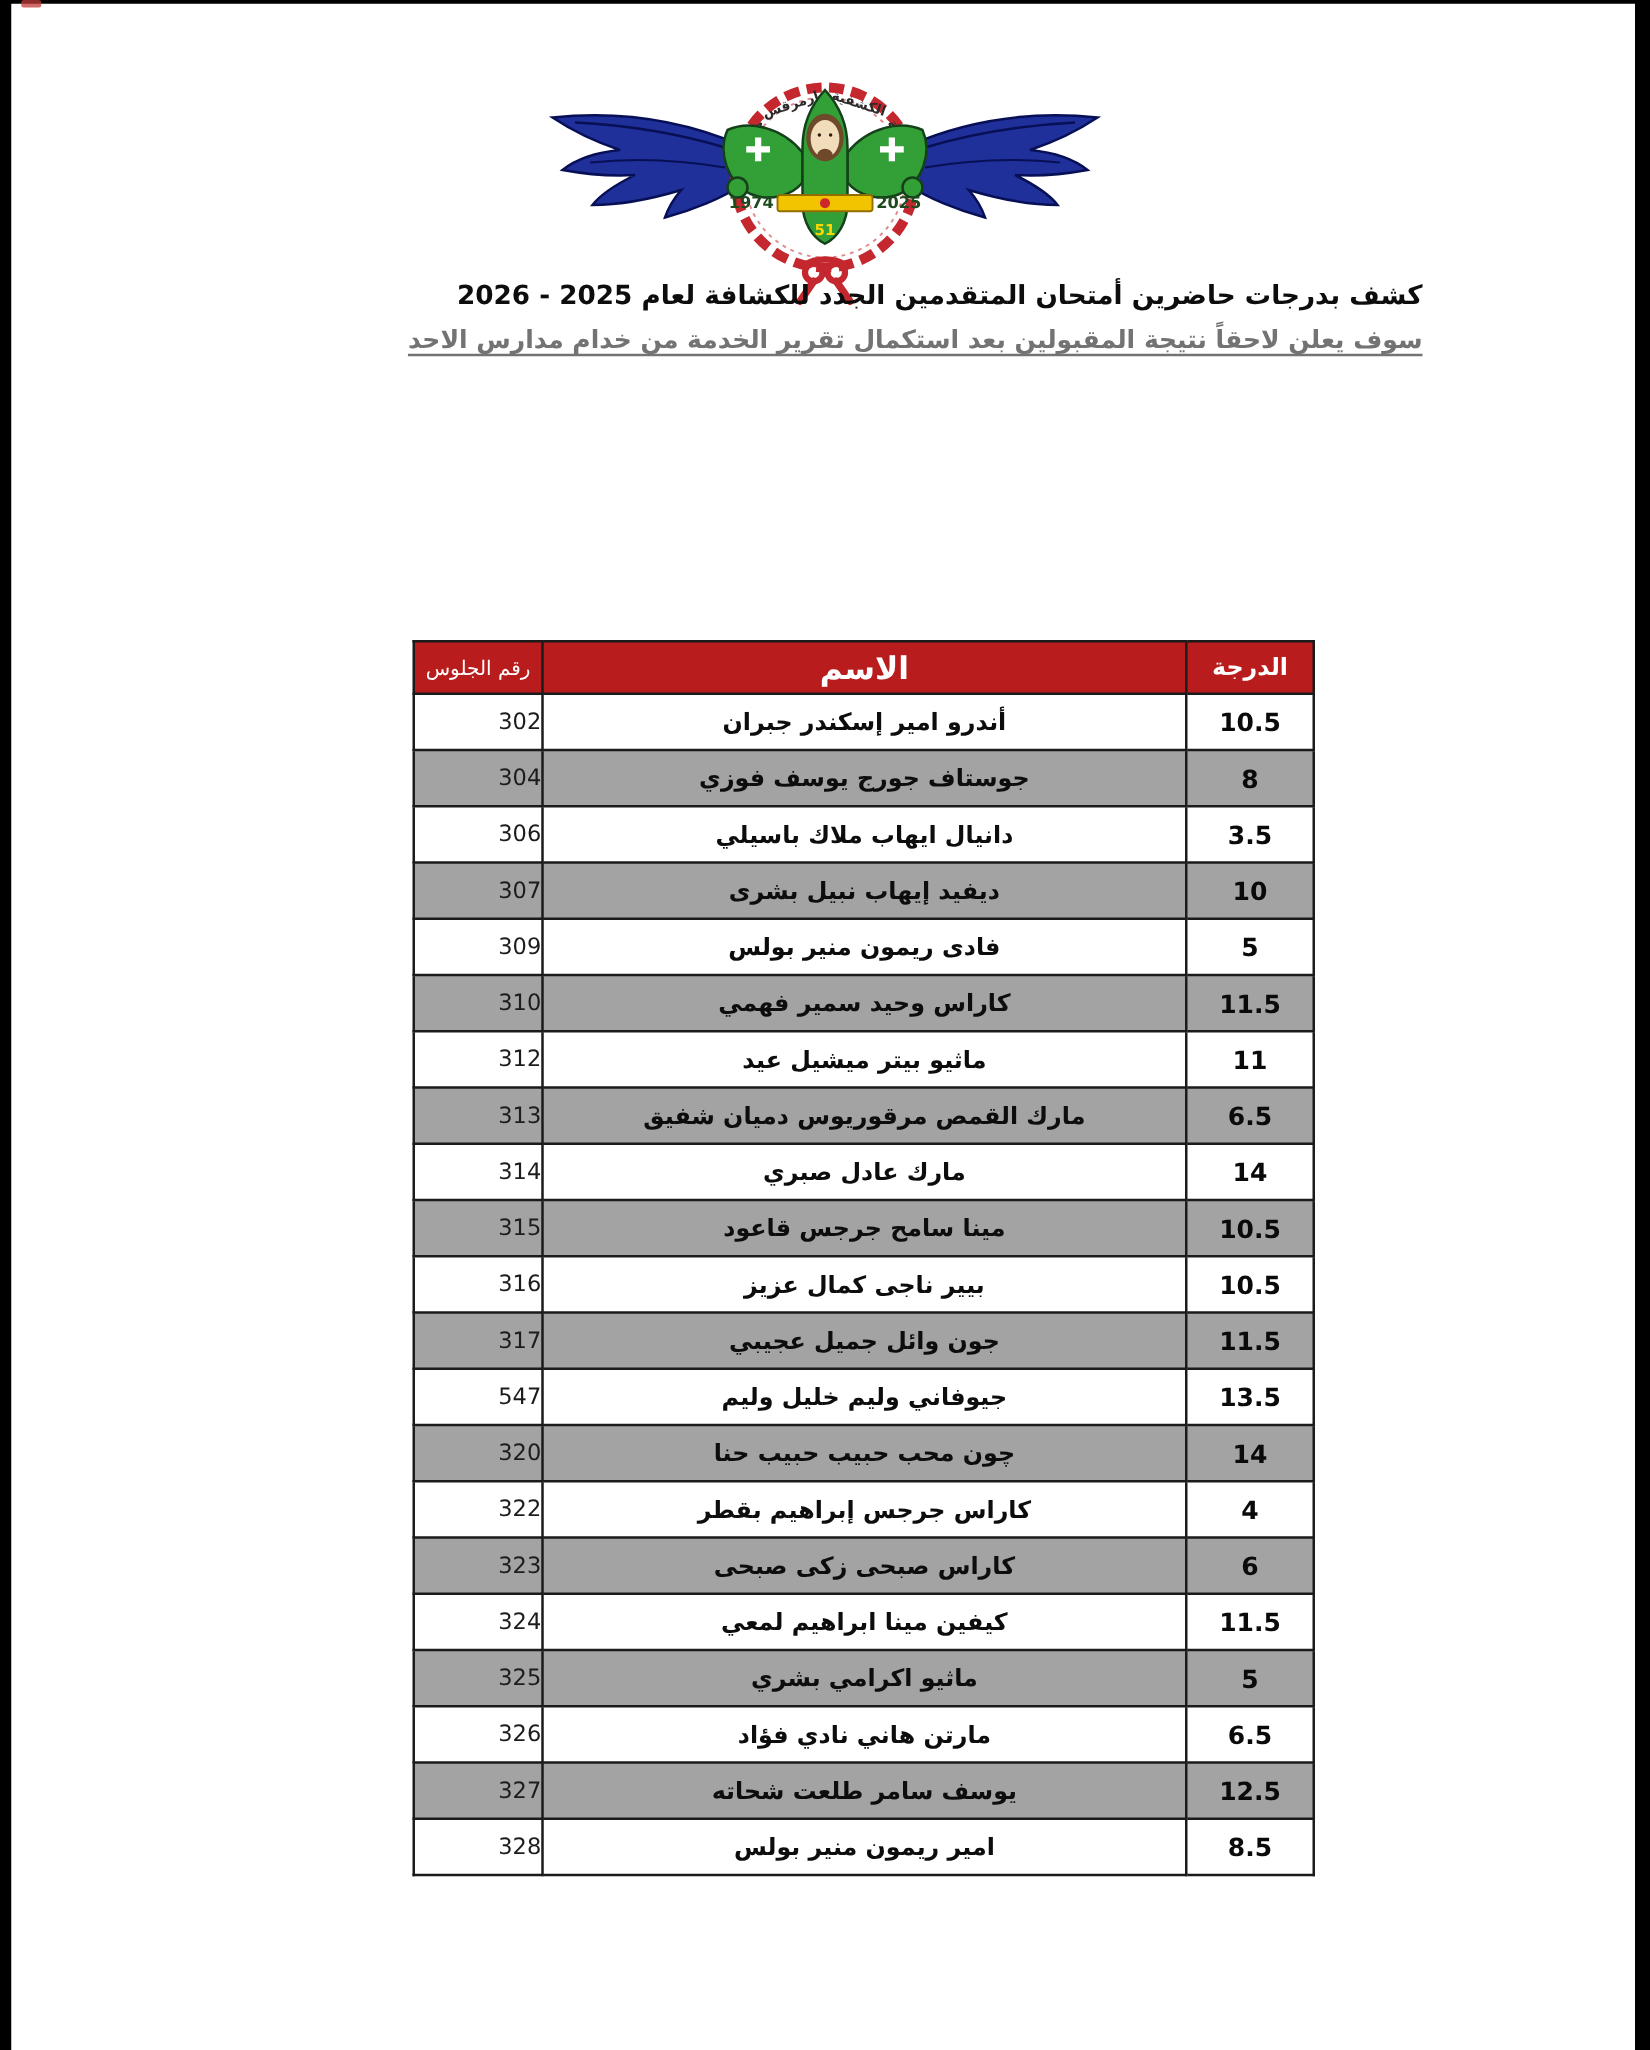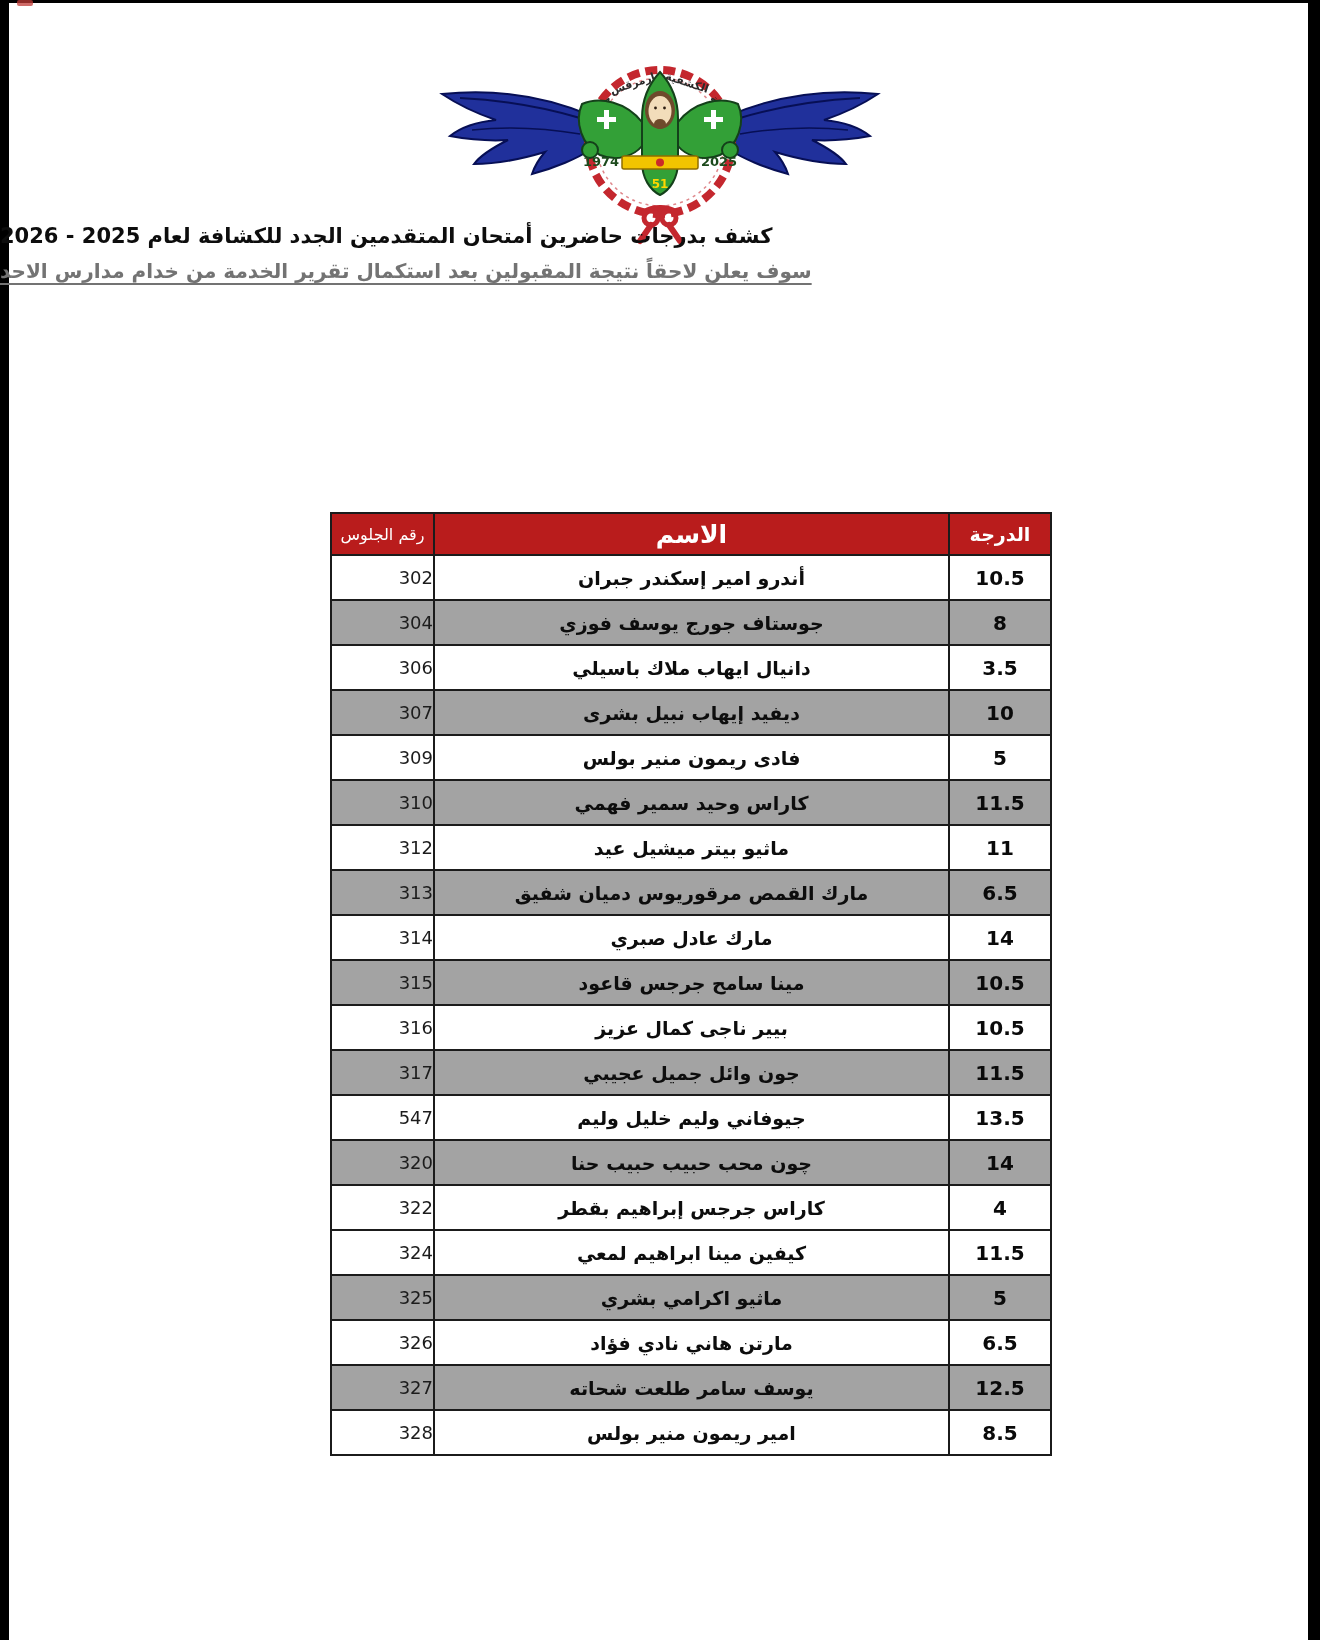--- a/index.html
+++ b/index.html
@@ -8,21 +8,21 @@
     font-family:"DejaVu Sans", sans-serif;color:#111;overflow:hidden;
   }
   .edge{position:absolute;background:#000;}
   .edge-left{left:0;top:0;width:9px;height:1640px;}
   .edge-right{right:0;top:0;width:12px;height:1640px;}
   .edge-top{left:0;top:0;width:1320px;height:3px;}
   .scan-speck{position:absolute;left:17px;top:0;width:16px;height:6px;background:#bf3a35;opacity:.75;border-radius:2px;}
 
   .logo-wrap{position:absolute;left:430px;top:58px;width:460px;height:190px;}
 
-  .title-block{position:absolute;left:0;top:224px;width:1138px;text-align:left;direction:rtl;}
+  .title-block{position:absolute;left:0;top:224px;width:1138px;text-align:right;direction:rtl;}
   .title-line1{font-size:21px;font-weight:bold;color:#0d0d0d;letter-spacing:0;}
   .title-line2{font-size:20px;font-weight:bold;color:#737373;margin-top:11px;
                text-decoration:underline;text-underline-offset:5px;text-decoration-thickness:2px;}
 
   table.results{
     position:absolute;left:330px;top:512px;width:720px;
     border-collapse:collapse;table-layout:fixed;text-align:center;
   }
   table.results th, table.results td{border:2.4px solid #1b1b1b;padding:0;}
   table.results thead th{background:#b91c1c;color:#ffffff;height:40px;}
@@ -200,20 +200,25 @@
       <tr class="green">
         <td class="seat">320</td>
         <td class="name">چون محب حبيب حبيب حنا</td>
         <td class="grade">14</td>
       </tr>
       <tr>
         <td class="seat">322</td>
         <td class="name">كاراس  جرجس إبراهيم  بقطر</td>
         <td class="grade">4</td>
       </tr>
+      <tr class="green">
+        <td class="seat">323</td>
+        <td class="name">كاراس صبحى زكى صبحى</td>
+        <td class="grade">6</td>
+      </tr>
       <tr>
         <td class="seat">324</td>
         <td class="name">كيفين  مينا ابراهيم لمعي</td>
         <td class="grade">11.5</td>
       </tr>
       <tr class="green">
         <td class="seat">325</td>
         <td class="name">ماثيو  اكرامي  بشري</td>
         <td class="grade">5</td>
       </tr>

